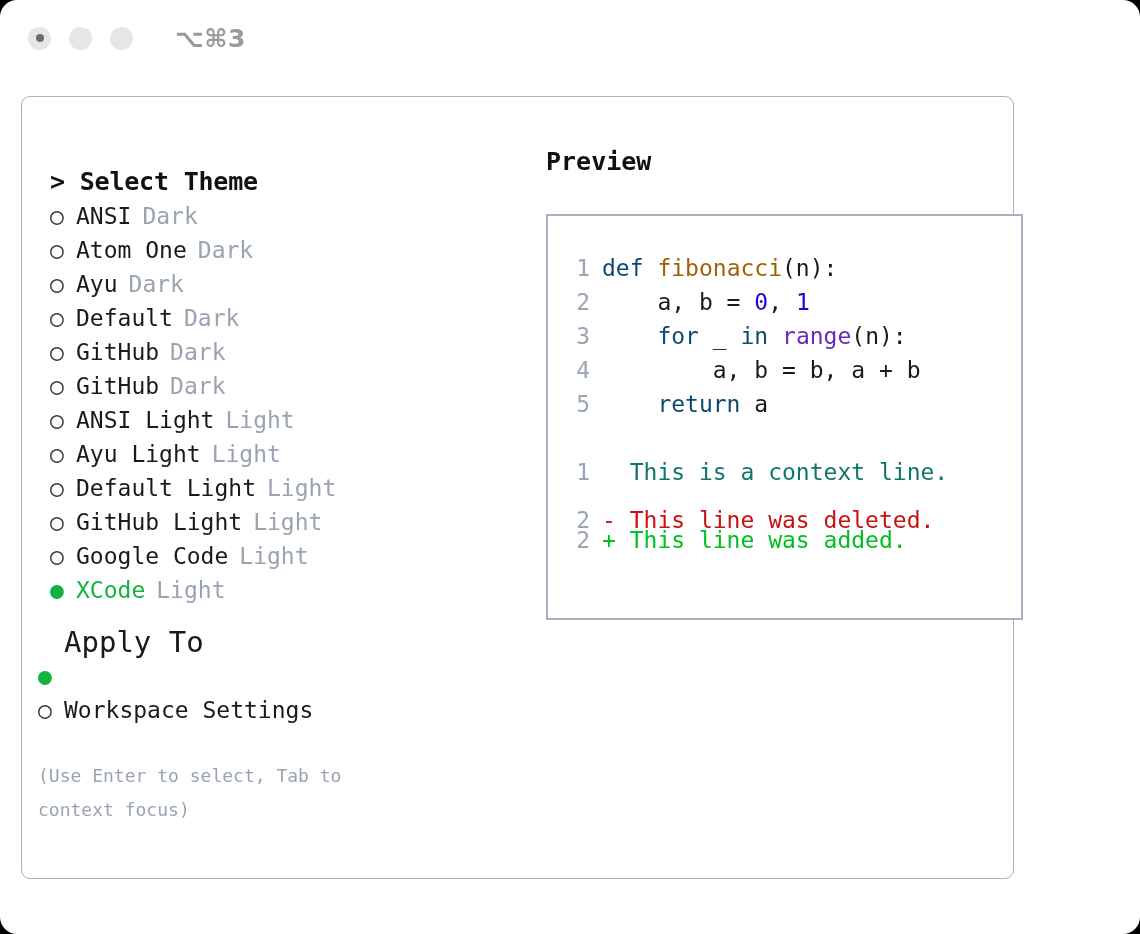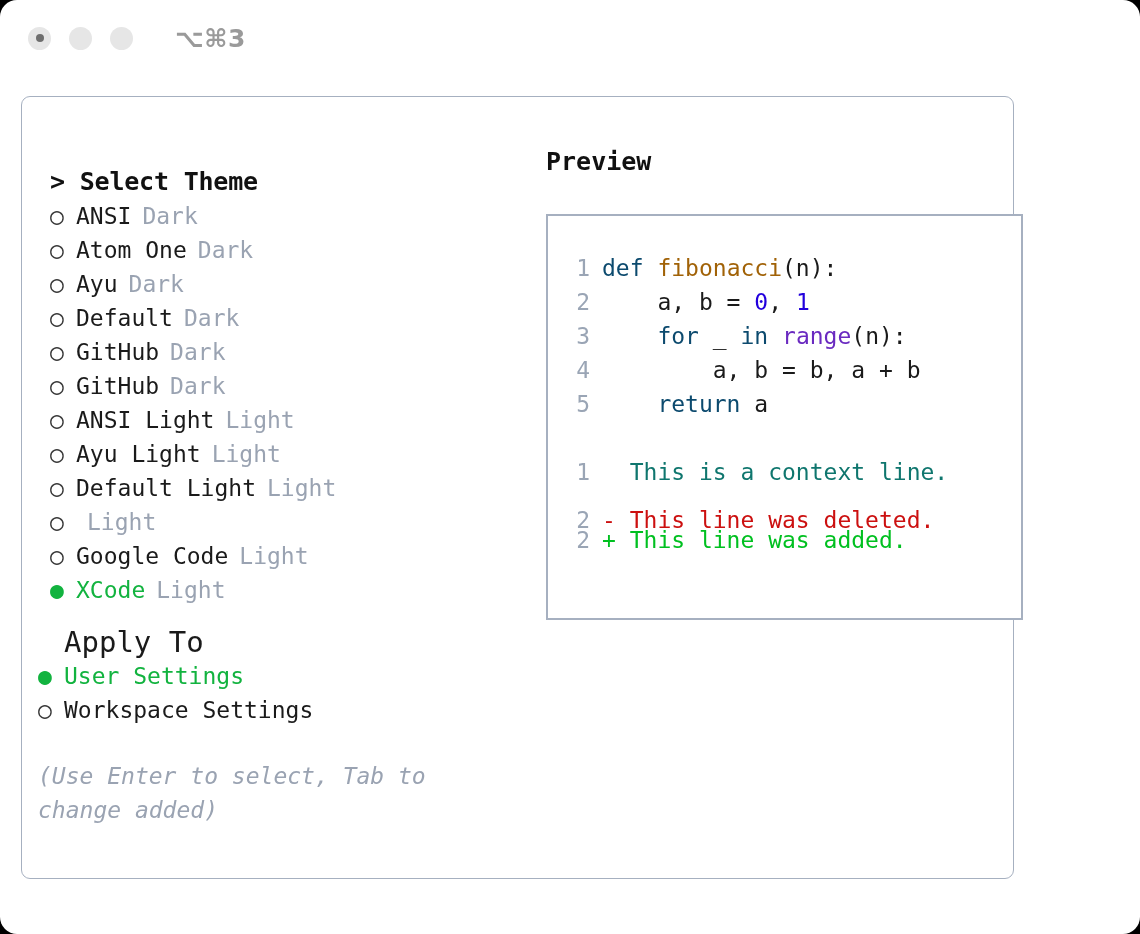--- a/index.html
+++ b/index.html
@@ -149,24 +149,23 @@
   }
   .apply-row .opt-label { color: #1a1a1a; }
   .apply-row.selected .opt-label { color: #12b33f; }
 
   
   .hint {
     position: absolute;
     left: 16px;
     top: 662px;
     width: 420px;
-    font-size: 23px;
+    font-size: 18px;
     line-height: 34px;
     color: #9aa3b2;
-    font-style: italic;
   }
 
   
   .right-col {
     position: absolute;
     left: 502px;
     top: 48px;
     width: 490px;
     padding-left: 22px;
   }
@@ -240,37 +239,37 @@
         <div id="theme-rows">
             <div class="theme-row"><span class="marker">○</span><span class="theme-name">ANSI</span><span class="theme-kind">Dark</span></div>
             <div class="theme-row"><span class="marker">○</span><span class="theme-name">Atom One</span><span class="theme-kind">Dark</span></div>
             <div class="theme-row"><span class="marker">○</span><span class="theme-name">Ayu</span><span class="theme-kind">Dark</span></div>
             <div class="theme-row"><span class="marker">○</span><span class="theme-name">Default</span><span class="theme-kind">Dark</span></div>
             <div class="theme-row"><span class="marker">○</span><span class="theme-name">GitHub</span><span class="theme-kind">Dark</span></div>
             <div class="theme-row"><span class="marker">○</span><span class="theme-name">GitHub</span><span class="theme-kind">Dark</span></div>
             <div class="theme-row"><span class="marker">○</span><span class="theme-name">ANSI Light</span><span class="theme-kind">Light</span></div>
             <div class="theme-row"><span class="marker">○</span><span class="theme-name">Ayu Light</span><span class="theme-kind">Light</span></div>
             <div class="theme-row"><span class="marker">○</span><span class="theme-name">Default Light</span><span class="theme-kind">Light</span></div>
-            <div class="theme-row"><span class="marker">○</span><span class="theme-kind">Light</span></div>
+            <div class="theme-row"><span class="marker">○</span><span class="theme-name">GitHub Light</span><span class="theme-kind">Light</span></div>
             <div class="theme-row"><span class="marker">○</span><span class="theme-name">Google Code</span><span class="theme-kind">Light</span></div>
             <div class="theme-row selected"><span class="marker sel">●</span><span class="theme-name">XCode</span><span class="theme-kind">Light</span></div>
           </div>
       </div>
 
       <div class="apply-block">
         <div class="apply-header">Apply To</div>
         <div id="apply-rows">
-            <div class="apply-row selected"><span class="marker sel">●</span><span class="opt-label">User Settings</span></div>
+            <div class="apply-row selected"><span class="marker sel">●</span></div>
             <div class="apply-row"><span class="marker">○</span><span class="opt-label">Workspace Settings</span></div>
           </div>
       </div>
 
       <div class="hint">
         <div>(Use Enter to select, Tab to</div>
-        <div>change added)</div>
+        <div>context focus)</div>
       </div>
 
       <div class="right-col">
         <div class="preview-title">Preview</div>
         <div class="preview-box">
           <div id="code-block">
               <div class="code-line"><span class="gutter">1</span><span><span class="tok-kw">def </span><span class="tok-fn">fibonacci</span><span class="tok-pun">(n):</span></span></div>
               <div class="code-line"><span class="gutter">2</span><span><span class="tok-id">    a, b = </span><span class="tok-num">0</span><span class="tok-pun">, </span><span class="tok-num">1</span></span></div>
               <div class="code-line"><span class="gutter">3</span><span><span class="tok-kw">    for</span><span class="tok-id"> _ </span><span class="tok-kw">in </span><span class="tok-call">range</span><span class="tok-pun">(n):</span></span></div>
               <div class="code-line"><span class="gutter">4</span><span><span class="tok-id">        a, b = b, a + b</span></span></div>

